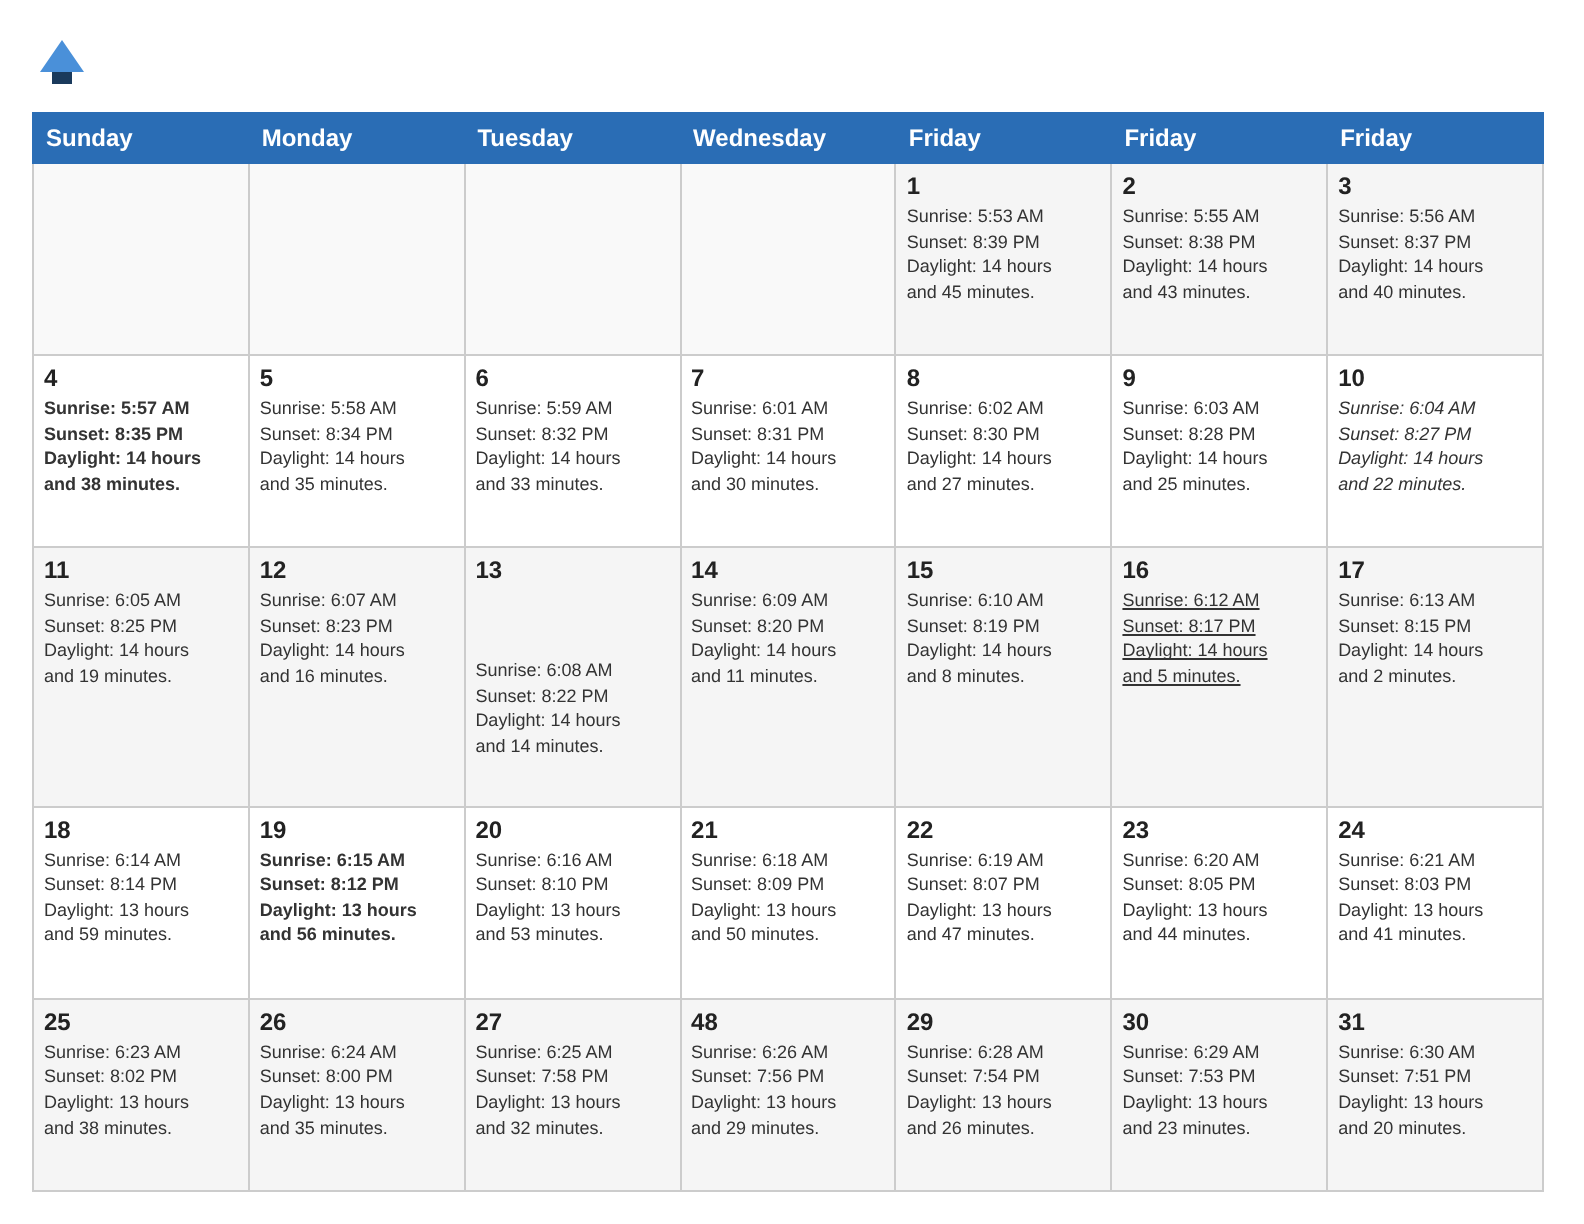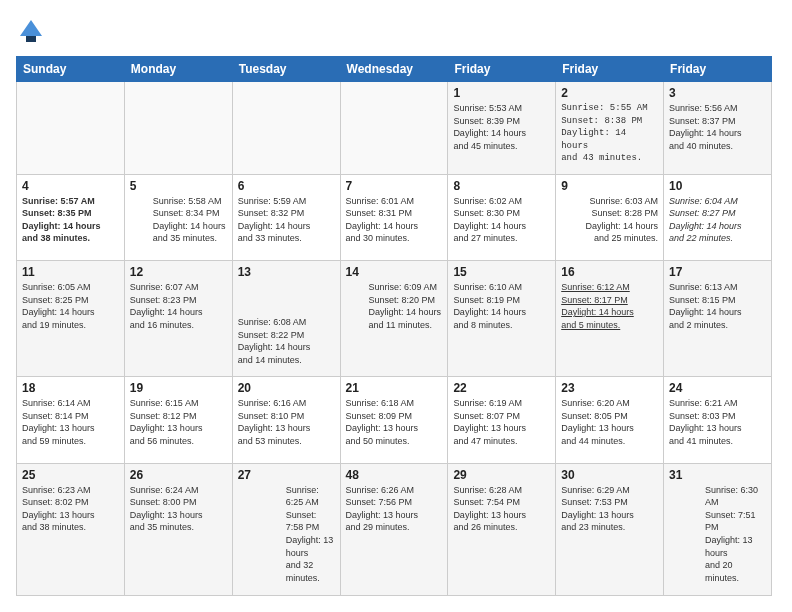--- a/index.html
+++ b/index.html
@@ -140,21 +140,21 @@
           <td class="empty-cell"></td>
           <td>
             <span class="day-num">1</span>
             <div class="day-info" style="white-space: pre-line;">Sunrise: 5:53 AM
 Sunset: 8:39 PM
 Daylight: 14 hours
 and 45 minutes.</div>
           </td>
           <td>
             <span class="day-num">2</span>
-            <div class="day-info" style="white-space: pre-line; font-family: Liberation Mono, monospace;">Sunrise: 5:55 AM
+            <div class="day-info" style="white-space: pre-line;">Sunrise: 5:55 AM
 Sunset: 8:38 PM
 Daylight: 14 hours
 and 43 minutes.</div>
           </td>
           <td>
             <span class="day-num">3</span>
             <div class="day-info" style="white-space: pre-line;">Sunrise: 5:56 AM
 Sunset: 8:37 PM
 Daylight: 14 hours
 and 40 minutes.</div>
@@ -163,21 +163,21 @@
         <tr>
           <td>
             <span class="day-num">4</span>
             <div class="day-info" style="white-space: pre-line; font-weight: bold;">Sunrise: 5:57 AM
 Sunset: 8:35 PM
 Daylight: 14 hours
 and 38 minutes.</div>
           </td>
           <td>
             <span class="day-num">5</span>
-            <div class="day-info" style="white-space: pre-line; margin-left: 23px;">Sunrise: 5:58 AM
+            <div class="day-info" style="white-space: pre-line;">Sunrise: 5:58 AM
 Sunset: 8:34 PM
 Daylight: 14 hours
 and 35 minutes.</div>
           </td>
           <td>
             <span class="day-num">6</span>
             <div class="day-info" style="white-space: pre-line;">Sunrise: 5:59 AM
 Sunset: 8:32 PM
 Daylight: 14 hours
 and 33 minutes.</div>
@@ -191,21 +191,21 @@
           </td>
           <td>
             <span class="day-num">8</span>
             <div class="day-info" style="white-space: pre-line;">Sunrise: 6:02 AM
 Sunset: 8:30 PM
 Daylight: 14 hours
 and 27 minutes.</div>
           </td>
           <td>
             <span class="day-num">9</span>
-            <div class="day-info" style="white-space: pre-line; text-align: right;">Sunrise: 6:03 AM
+            <div class="day-info" style="white-space: pre-line;">Sunrise: 6:03 AM
 Sunset: 8:28 PM
 Daylight: 14 hours
 and 25 minutes.</div>
           </td>
           <td>
             <span class="day-num">10</span>
             <div class="day-info" style="white-space: pre-line; font-style: italic;">Sunrise: 6:04 AM
 Sunset: 8:27 PM
 Daylight: 14 hours
 and 22 minutes.</div>
@@ -228,21 +228,21 @@
           </td>
           <td>
             <span class="day-num">13</span>
             <div class="day-info" style="white-space: pre-line; margin-top: 37px;">Sunrise: 6:08 AM
 Sunset: 8:22 PM
 Daylight: 14 hours
 and 14 minutes.</div>
           </td>
           <td>
             <span class="day-num">14</span>
-            <div class="day-info" style="white-space: pre-line; margin-left: 23px;">Sunrise: 6:09 AM
+            <div class="day-info" style="white-space: pre-line;">Sunrise: 6:09 AM
 Sunset: 8:20 PM
 Daylight: 14 hours
 and 11 minutes.</div>
           </td>
           <td>
             <span class="day-num">15</span>
             <div class="day-info" style="white-space: pre-line;">Sunrise: 6:10 AM
 Sunset: 8:19 PM
 Daylight: 14 hours
 and 8 minutes.</div>
@@ -265,21 +265,21 @@
         <tr>
           <td>
             <span class="day-num">18</span>
             <div class="day-info" style="white-space: pre-line;">Sunrise: 6:14 AM
 Sunset: 8:14 PM
 Daylight: 13 hours
 and 59 minutes.</div>
           </td>
           <td>
             <span class="day-num">19</span>
-            <div class="day-info" style="white-space: pre-line;">Sunrise: 6:15 AM
+            <div class="day-info" style="white-space: pre-line; font-weight: bold;">Sunrise: 6:15 AM
 Sunset: 8:12 PM
 Daylight: 13 hours
 and 56 minutes.</div>
           </td>
           <td>
             <span class="day-num">20</span>
             <div class="day-info" style="white-space: pre-line;">Sunrise: 6:16 AM
 Sunset: 8:10 PM
 Daylight: 13 hours
 and 53 minutes.</div>
@@ -323,21 +323,21 @@
           </td>
           <td>
             <span class="day-num">26</span>
             <div class="day-info" style="white-space: pre-line;">Sunrise: 6:24 AM
 Sunset: 8:00 PM
 Daylight: 13 hours
 and 35 minutes.</div>
           </td>
           <td>
             <span class="day-num">27</span>
-            <div class="day-info" style="white-space: pre-line; margin-left: 48px;">Sunrise: 6:25 AM
+            <div class="day-info" style="white-space: pre-line;">Sunrise: 6:25 AM
 Sunset: 7:58 PM
 Daylight: 13 hours
 and 32 minutes.</div>
           </td>
           <td>
             <span class="day-num">48</span>
             <div class="day-info" style="white-space: pre-line;">Sunrise: 6:26 AM
 Sunset: 7:56 PM
 Daylight: 13 hours
 and 29 minutes.</div>
@@ -351,21 +351,21 @@
           </td>
           <td>
             <span class="day-num">30</span>
             <div class="day-info" style="white-space: pre-line;">Sunrise: 6:29 AM
 Sunset: 7:53 PM
 Daylight: 13 hours
 and 23 minutes.</div>
           </td>
           <td>
             <span class="day-num">31</span>
-            <div class="day-info" style="white-space: pre-line; margin-left: 36px;">Sunrise: 6:30 AM
+            <div class="day-info" style="white-space: pre-line;">Sunrise: 6:30 AM
 Sunset: 7:51 PM
 Daylight: 13 hours
 and 20 minutes.</div>
           </td>
         </tr>
       </tbody>
   </table>
 </div>
 
 </body></html>

